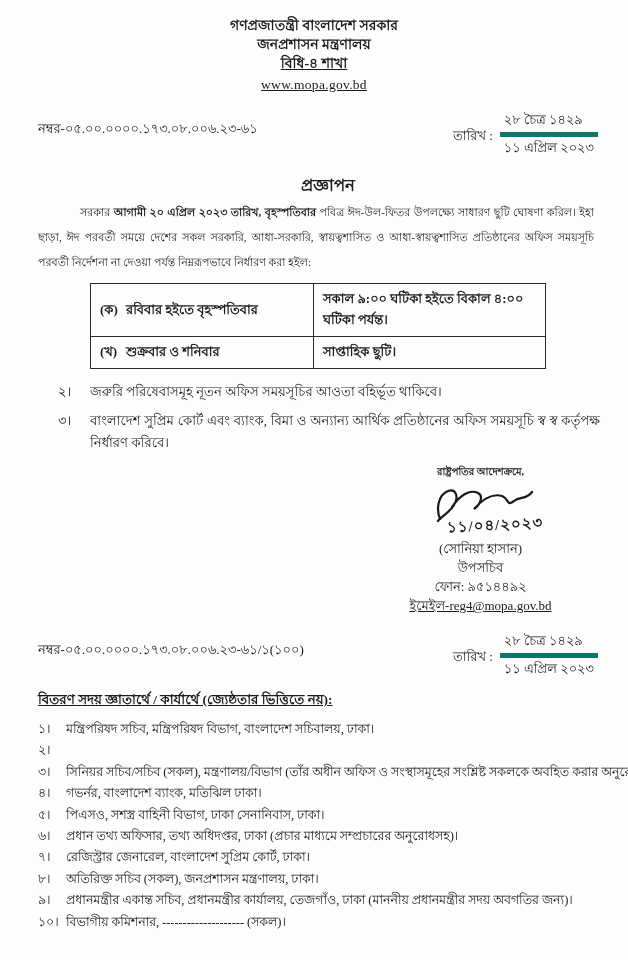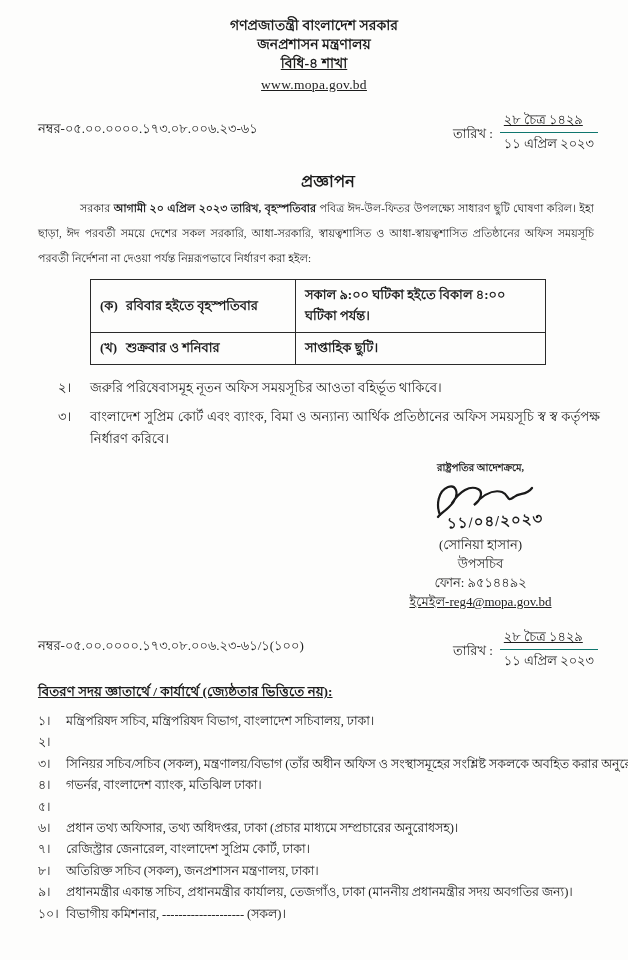--- a/index.html
+++ b/index.html
@@ -23,36 +23,36 @@
   
   .memo-row {
     display:flex; justify-content:space-between; align-items:flex-start;
     margin:16px 30px 0 38px;
     gap:16px;
   }
   .memo-number { font-size:13px; padding-top:9px; }
   .date-block { display:flex; align-items:center; gap:7px; }
   .date-label { padding-top:4px; }
   .date-stack { display:flex; flex-direction:column; text-align:left; }
-  .date-top { border-bottom:1px solid #0f766e; padding:0 4px 1px 4px;text-decoration:underline; }
+  .date-top { border-bottom:5px solid #0f766e; padding:0 4px 1px 4px; }
   .date-bottom { padding:1px 4px 0 4px; }
   
   .doc-title { text-align:center; font-weight:bold; font-size:16.5px; margin-top:14px;padding-left:28px; }
   .intro-para {
     margin:0 34px 0 38px;
     text-align:justify; text-indent:42px;
     font-size:11px; line-height:25px;
   }
   
   .sched-table {
     border-collapse:collapse; margin:8px 0 0 90px; width:456px;
     font-weight:bold; font-size:13px;
   }
   .sched-table td { border:1.4px solid #2a2a2a; padding:5px 9px; height:29px; vertical-align:middle; }
-  .sched-table td.col-days { width:205px; }
+  .sched-table td.col-days { width:223px; }
   .sched-table .row-no { display:inline-block; width:26px; }
   
   .clauses { margin-top:12px; }
   .clause { display:flex; margin:7px 28px 0 58px; line-height:22px; font-size:13.2px; }
   .clause .c-no { width:32px; flex:none; }
   .clause .c-text { text-align:justify; }
   
   .sig-block { width:235px; margin-left:auto; margin-right:30px; text-align:center; margin-top:10px; position:relative; }
   .sig-order { font-weight:bold; font-size:10px; text-align:center; margin-bottom:0; }
   .scribble { display:block; margin:2px auto -14px auto; }
@@ -160,20 +160,21 @@
     <div class="dist-item">
         <span class="d-no">৩।</span>
         <span class="d-text">সিনিয়র সচিব/সচিব (সকল), মন্ত্রণালয়/বিভাগ (তাঁর অধীন অফিস ও সংস্থাসমূহের সংশ্লিষ্ট সকলকে অবহিত করার অনুরোধসহ)।</span>
       </div>
     <div class="dist-item">
         <span class="d-no">৪।</span>
         <span class="d-text">গভর্নর, বাংলাদেশ ব্যাংক, মতিঝিল ঢাকা।</span>
       </div>
     <div class="dist-item">
         <span class="d-no">৫।</span>
+        <span class="d-text">পিএসও, সশস্ত্র বাহিনী বিভাগ, ঢাকা সেনানিবাস, ঢাকা।</span>
       </div>
     <div class="dist-item">
         <span class="d-no">৬।</span>
         <span class="d-text">প্রধান তথ্য অফিসার, তথ্য অধিদপ্তর, ঢাকা (প্রচার মাধ্যমে সম্প্রচারের অনুরোধসহ)।</span>
       </div>
     <div class="dist-item">
         <span class="d-no">৭।</span>
         <span class="d-text">রেজিস্ট্রার জেনারেল, বাংলাদেশ সুপ্রিম কোর্ট, ঢাকা।</span>
       </div>
     <div class="dist-item">

